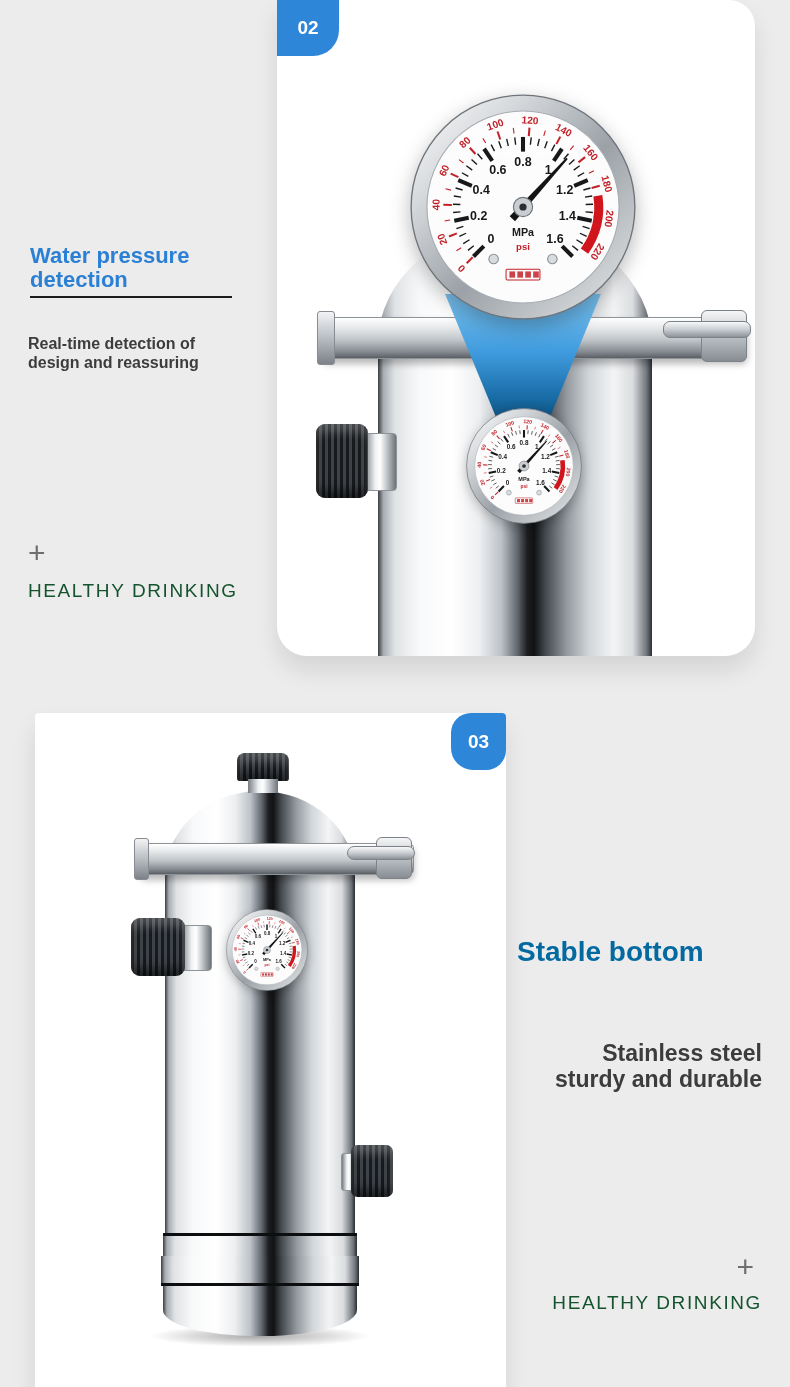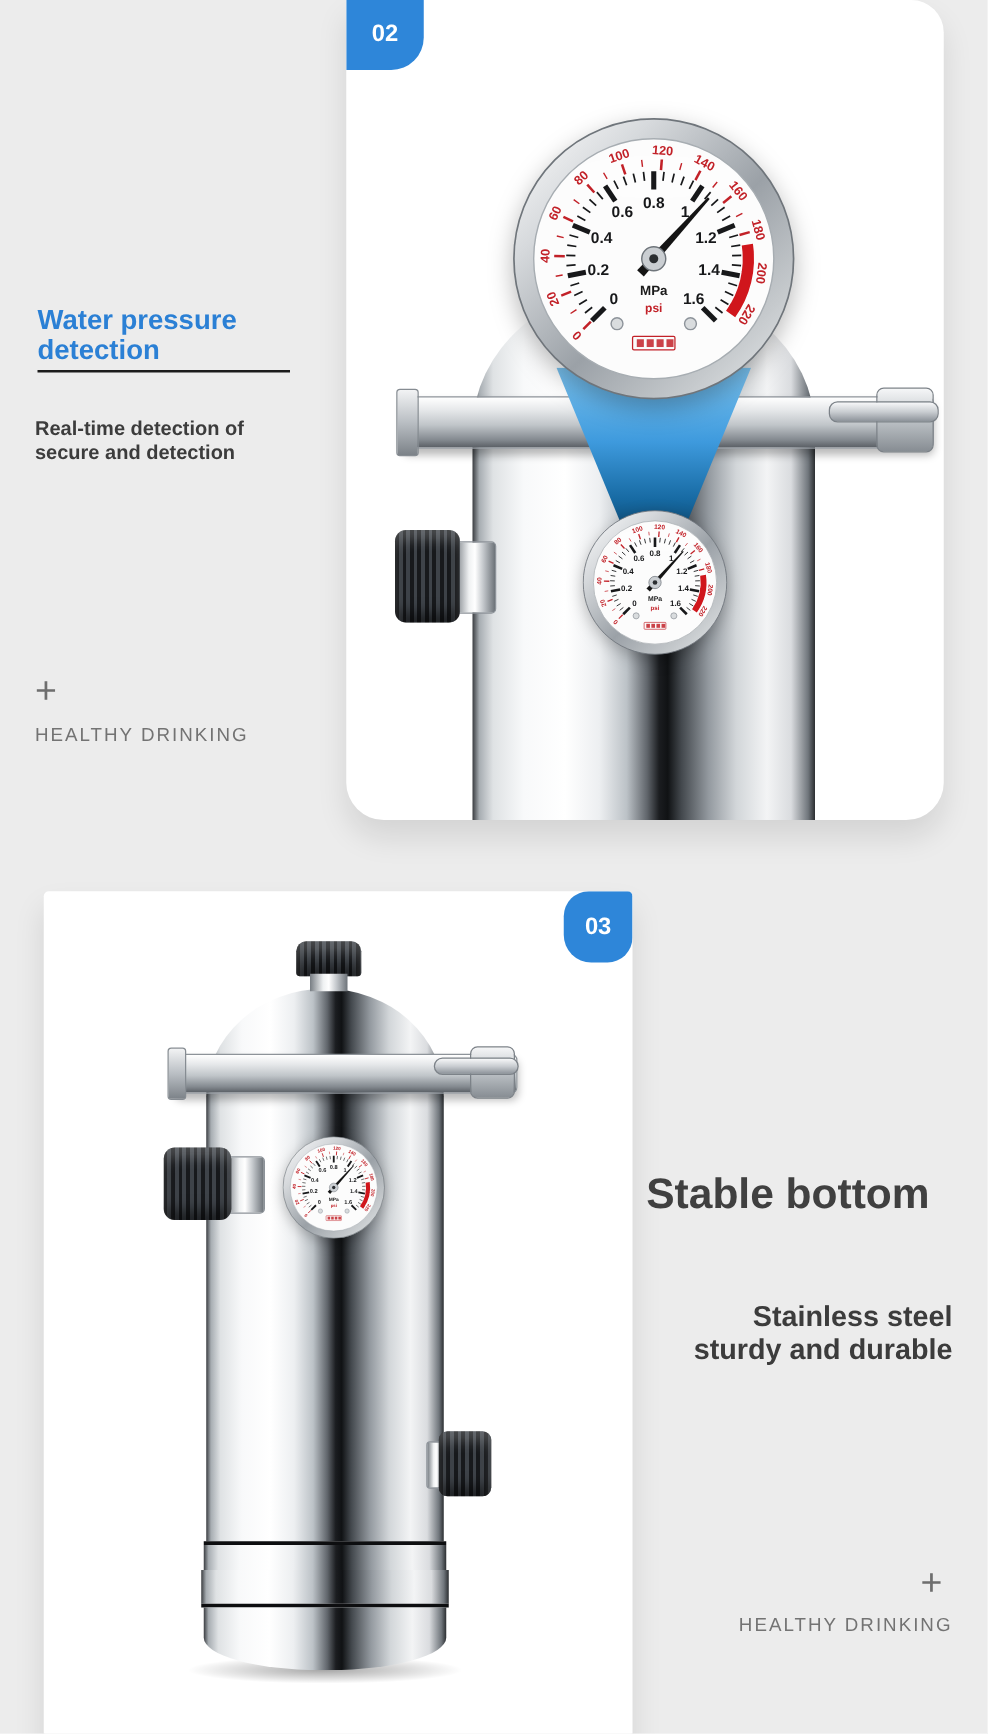--- a/index.html
+++ b/index.html
@@ -66,42 +66,42 @@
   svg.gauge{position:absolute;z-index:8;}
   .g-big{left:133px;top:94px;width:226px;height:226px;filter:drop-shadow(0 7px 10px rgba(0,0,0,.28));}
   .g-small{left:189px;top:408px;width:116px;height:116px;filter:drop-shadow(0 4px 6px rgba(0,0,0,.25));}
   .g-bottom{left:191px;top:196px;width:82px;height:82px;filter:drop-shadow(0 3px 5px rgba(0,0,0,.25));}
 
   .h2-blue{position:absolute;left:30px;top:220px;color:#2b80d5;font-size:22px;font-weight:bold;line-height:1.07;margin-top:24px;}
   .divider{position:absolute;left:30px;top:296px;width:202px;height:2px;background:#1c1c1c;}
   .body-text{position:absolute;left:28px;top:335px;color:#3c3c3c;font-size:16px;font-weight:bold;line-height:1.17;}
   .plus{position:absolute;color:#6e6e6e;font-size:30px;font-weight:300;line-height:1;}
   .plus02{left:28px;top:538px;}
-  .tag{position:absolute;color:#737373;font-size:15px;letter-spacing:1.6px;}
+  .tag{position:absolute;color:#14532d;font-size:19px;letter-spacing:1.6px;}
   .tag02{left:28px;top:580px;}
-  .h3-blue{position:absolute;left:517px;top:936px;color:#404040;font-size:34px;font-weight:bold;}
+  .h3-blue{position:absolute;left:517px;top:936px;color:#0369a1;font-size:28px;font-weight:bold;}
   .body3{position:absolute;right:28px;top:1040px;width:270px;text-align:right;color:#3c3c3c;
          font-size:23px;font-weight:bold;line-height:1.14;}
   .plus03{right:36px;top:1252px;}
   .tag03{right:28px;top:1292px;}
   .line{display:block;}
 </style>
 </head>
 <body>
 
 <div class="page">
 
   <div class="h2-blue">
     <span class="line">Water pressure</span>
     <span class="line">detection</span>
   </div>
   <div class="divider"></div>
   <div class="body-text">
     <span class="line">Real-time detection of</span>
-    <span class="line">secure and detection</span>
+    <span class="line">design and reassuring</span>
   </div>
   <div class="plus plus02">+</div>
   <div class="tag tag02">HEALTHY DRINKING</div>
 
   <div class="card card02">
     <div class="badge badge02">02</div>
     <div class="vessel v02 metal"></div>
     <div class="clampcap cap02"></div>
     <div class="clamp clamp02"></div>
     <div class="latchblock lb02"></div>

